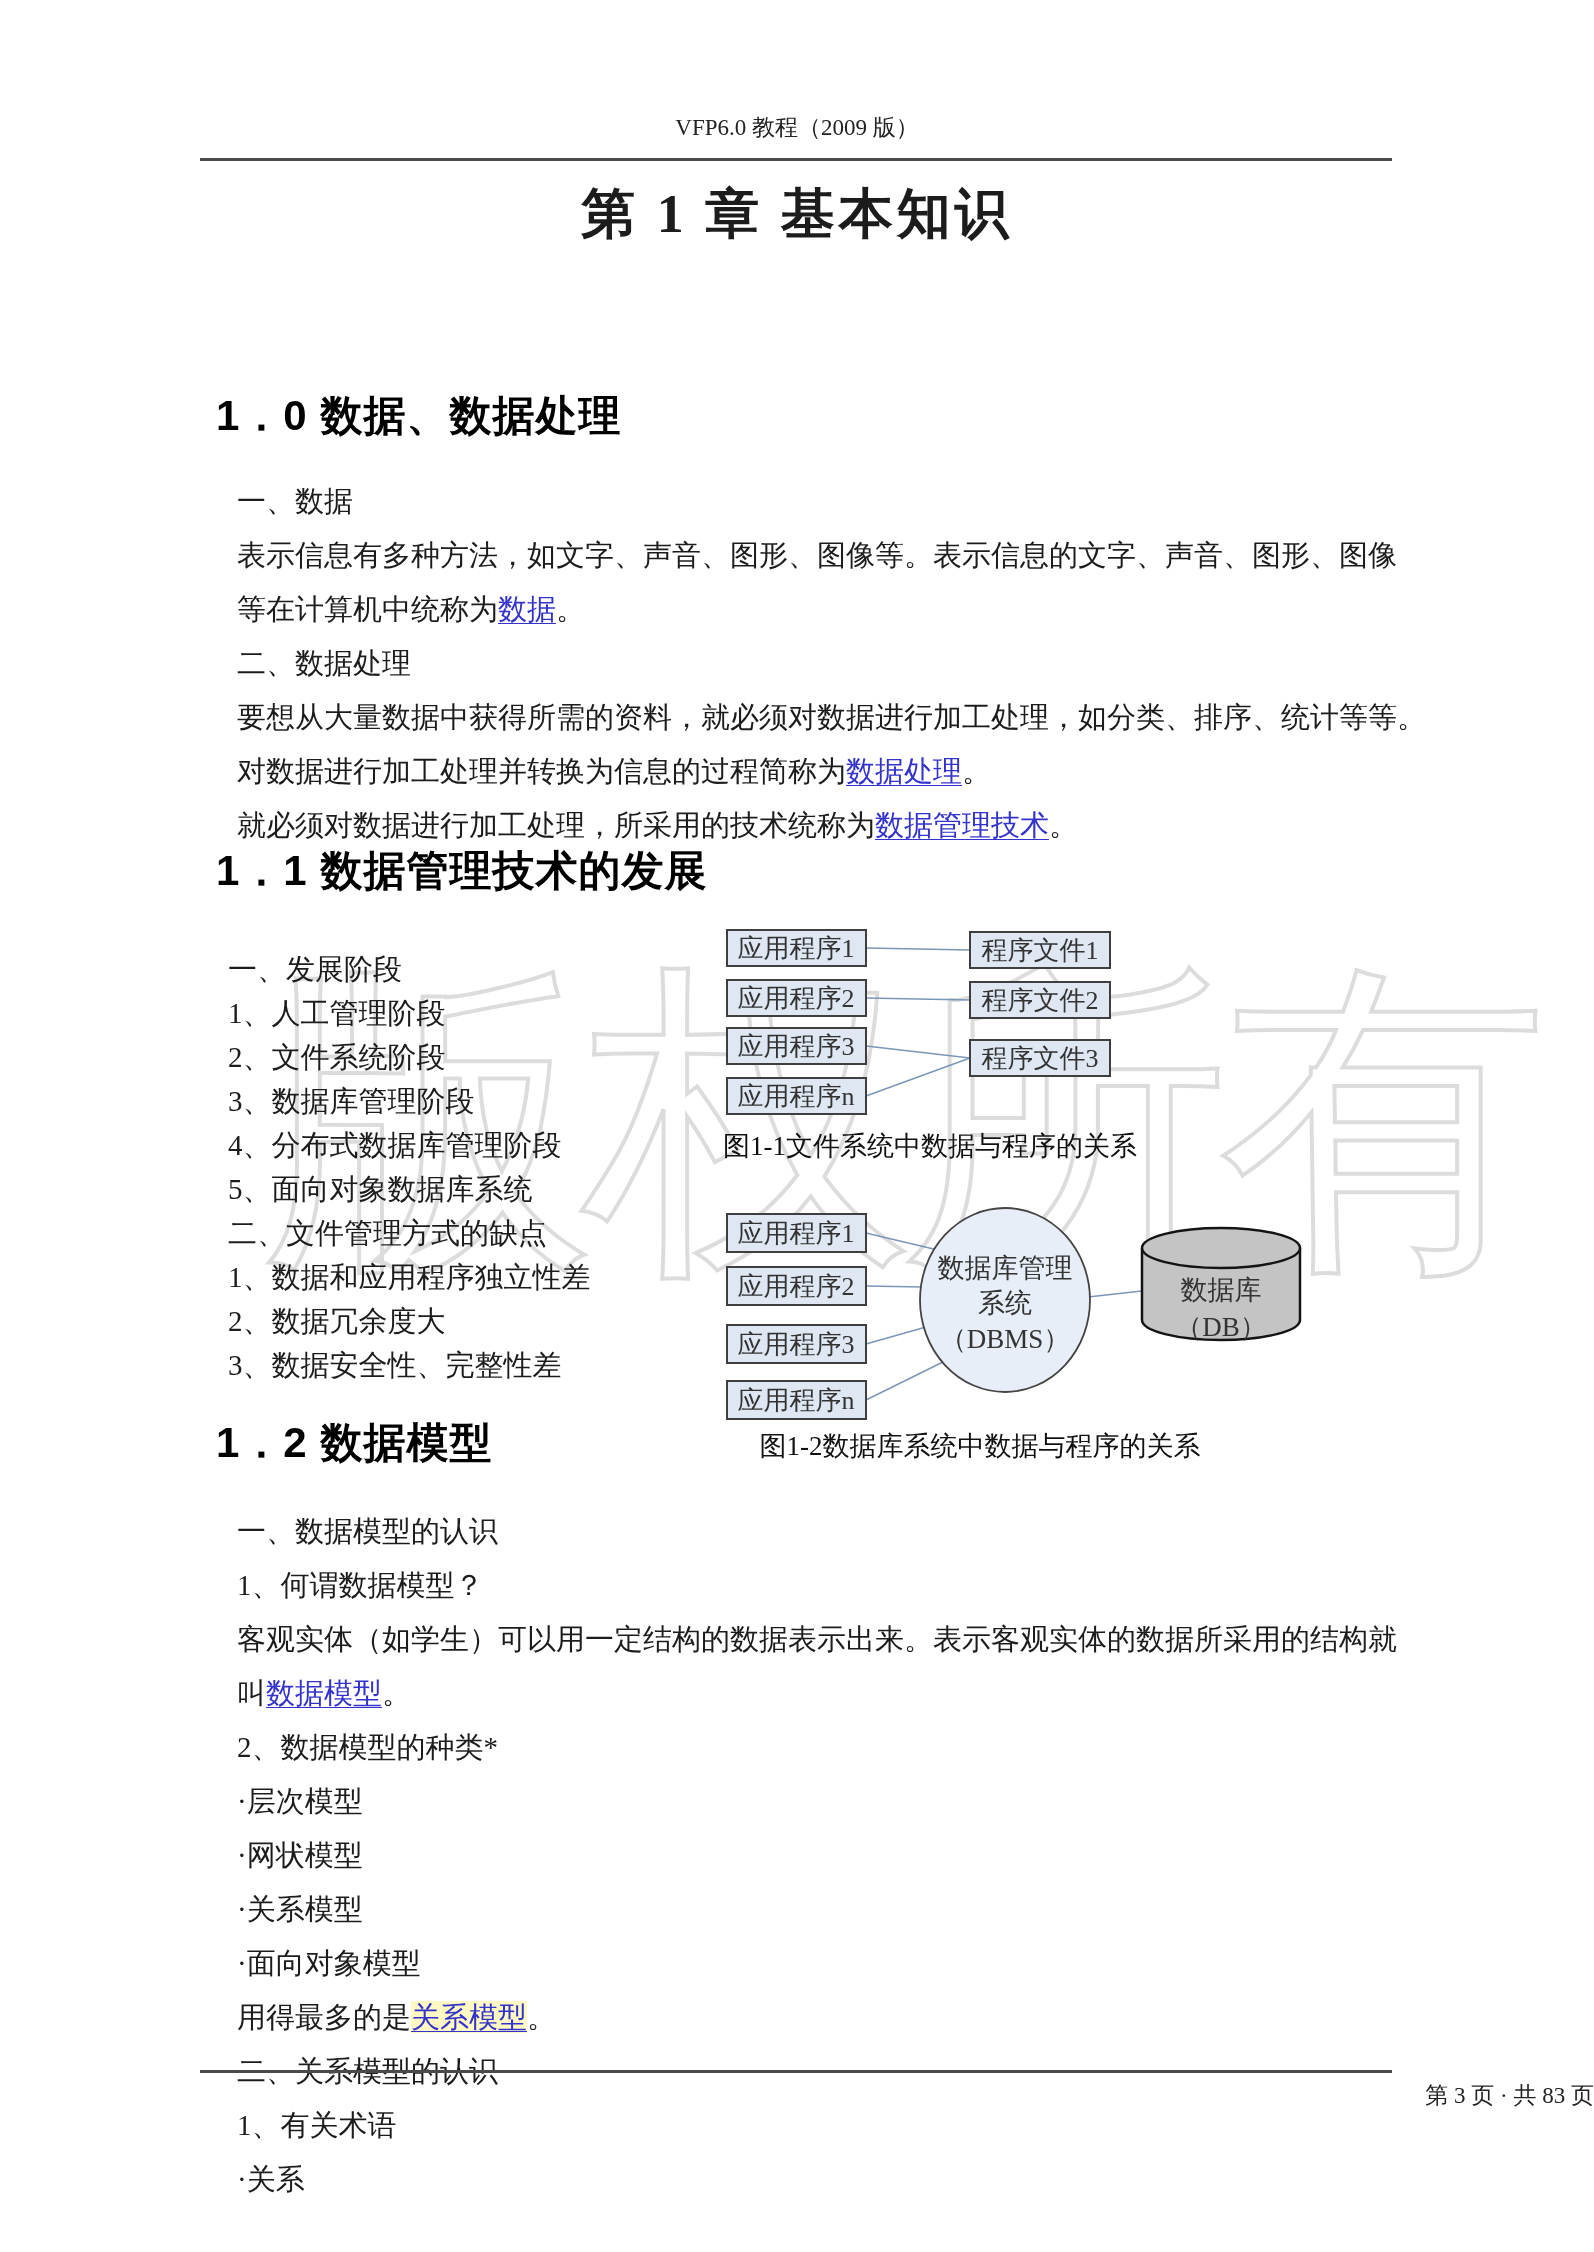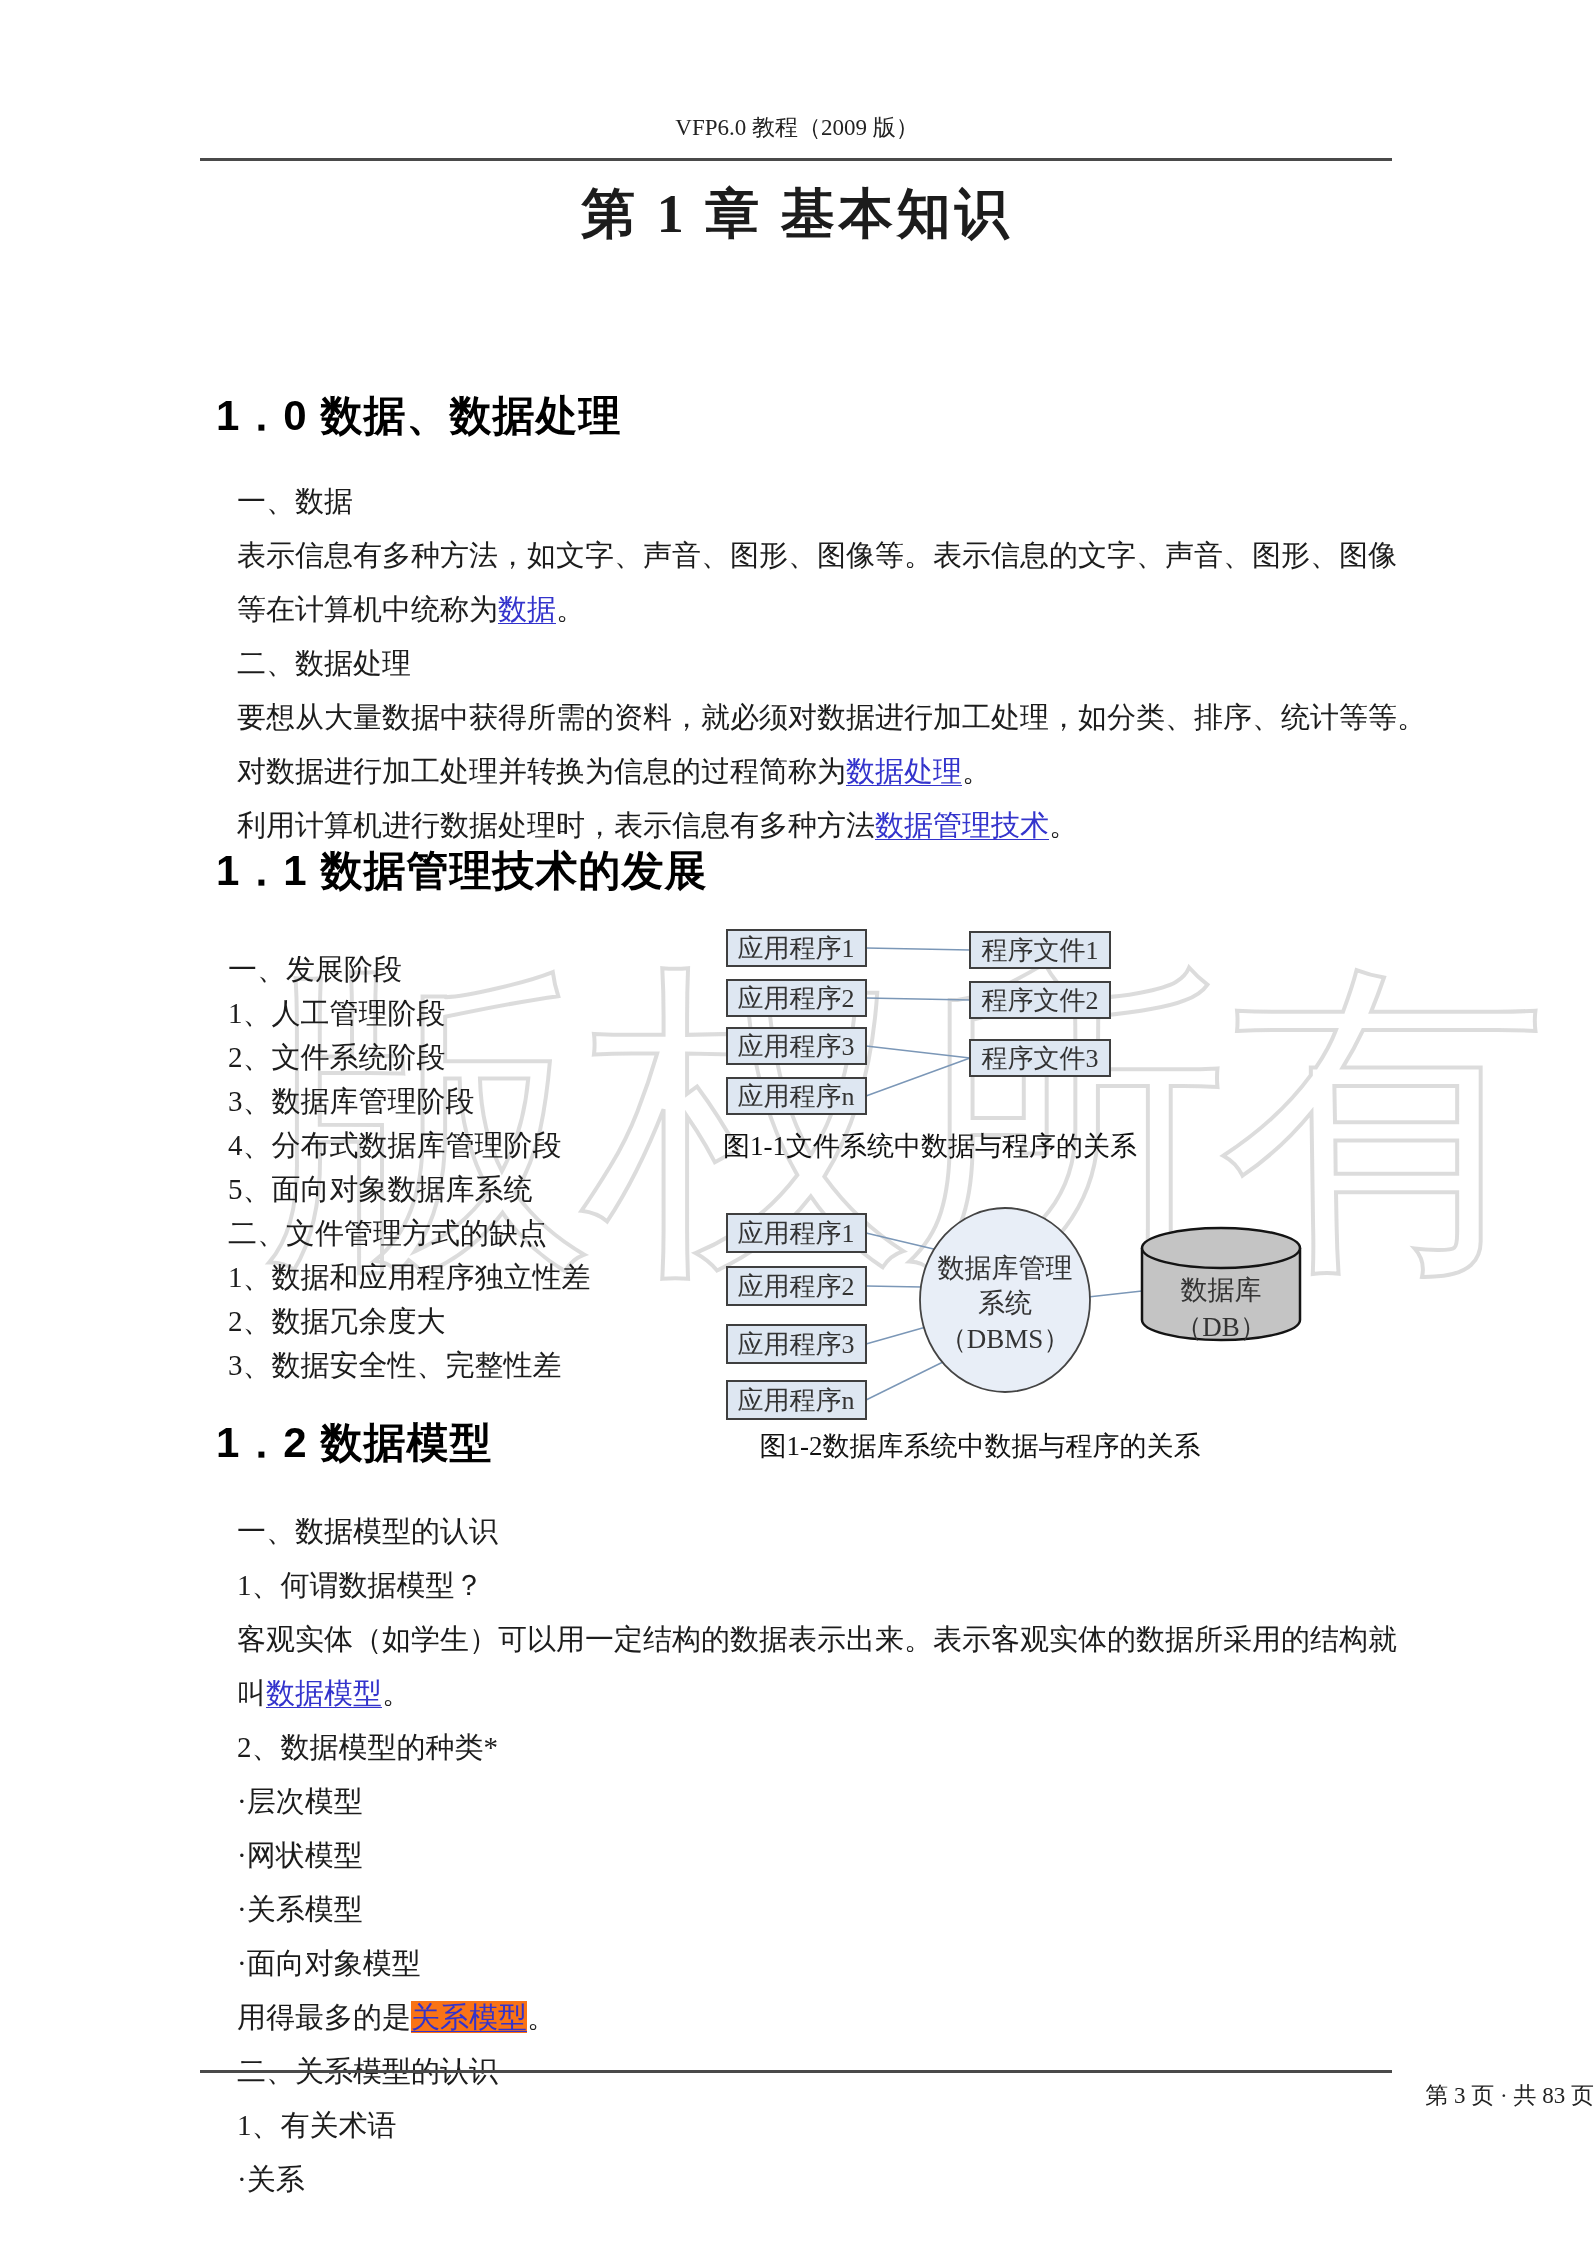--- a/index.html
+++ b/index.html
@@ -23,21 +23,21 @@
     font-size:54px; font-weight:700; letter-spacing:4px; }
   .sec-heading { left:216px; font-family:"Liberation Sans", sans-serif;
     font-weight:700; font-size:42px; letter-spacing:1px; color:#000; white-space:nowrap; }
   .h10 { top:388px; } .h11 { top:843px; } .h12 { top:1415px; }
 
   
   .body-block { left:228px; width:1220px; font-size:29px; }
   .pb1 { top:470px; } .pb2 { top:1500px; }
   .body-block p { margin:9px; height:45px; line-height:45px; white-space:nowrap; }
   .term-link { color:#3333cc; text-decoration:underline; text-decoration-thickness:1px; text-underline-offset:4px; }
-  .term-link.hl { background:#f97316; }
+  .term-link.hl { background:#fef9c3; }
 
   
   .list-block { left:228px; top:912px; font-size:29px;margin-top:35px; }
   .list-block .li { height:44px; line-height:44px; white-space:nowrap; }
 
   
   .fig-caption { font-size:27px; color:#111; text-align:center; white-space:nowrap; }
   .cap1 { left:700px; top:1128px; width:460px; }
   .cap2 { left:700px; top:1428px; width:560px; }
   svg text { font-family:"Liberation Serif", serif; }
@@ -61,21 +61,21 @@
 
   <div class="abs sec-heading h10 z">1．0 数据、数据处理</div>
 
   <div class="abs body-block pb1 z">
     <p><span>一、数据</span></p>
     <p><span>表示信息有多种方法，如文字、声音、图形、图像等。表示信息的文字、声音、图形、图像</span></p>
     <p><span>等在计算机中统称为</span><span class="term-link">数据</span><span>。</span></p>
     <p><span>二、数据处理</span></p>
     <p><span>要想从大量数据中获得所需的资料，就必须对数据进行加工处理，如分类、排序、统计等等。</span></p>
     <p><span>对数据进行加工处理并转换为信息的过程简称为</span><span class="term-link">数据处理</span><span>。</span></p>
-    <p><span>利用计算机进行数据处理时，表示信息有多种方法</span><span class="term-link">数据管理技术</span><span>。</span></p>
+    <p><span>就必须对数据进行加工处理，所采用的技术统称为</span><span class="term-link">数据管理技术</span><span>。</span></p>
   </div>
 
   <div class="abs sec-heading h11 z">1．1 数据管理技术的发展</div>
 
   <div class="abs list-block z">
     <div class="li">一、发展阶段</div>
     <div class="li">1、人工管理阶段</div>
     <div class="li">2、文件系统阶段</div>
     <div class="li">3、数据库管理阶段</div>
     <div class="li">4、分布式数据库管理阶段</div>

